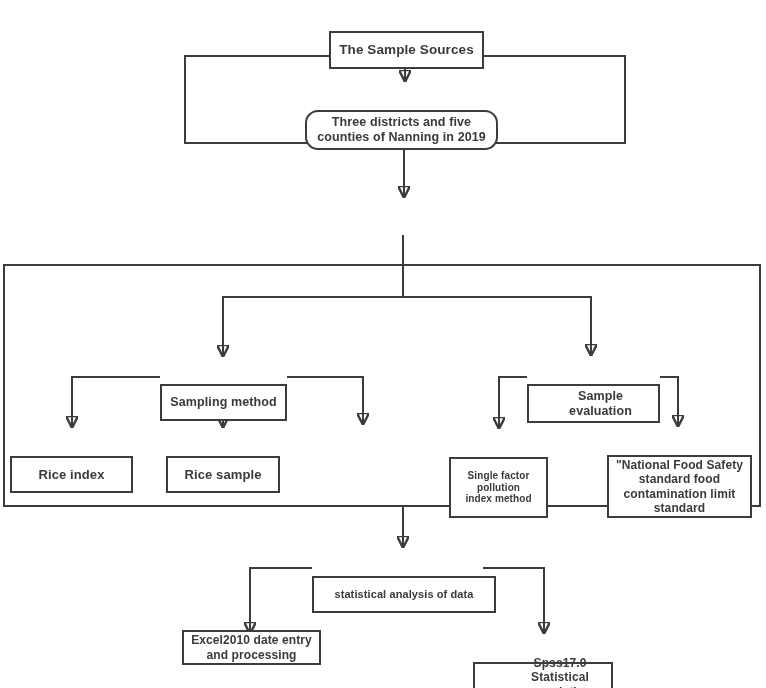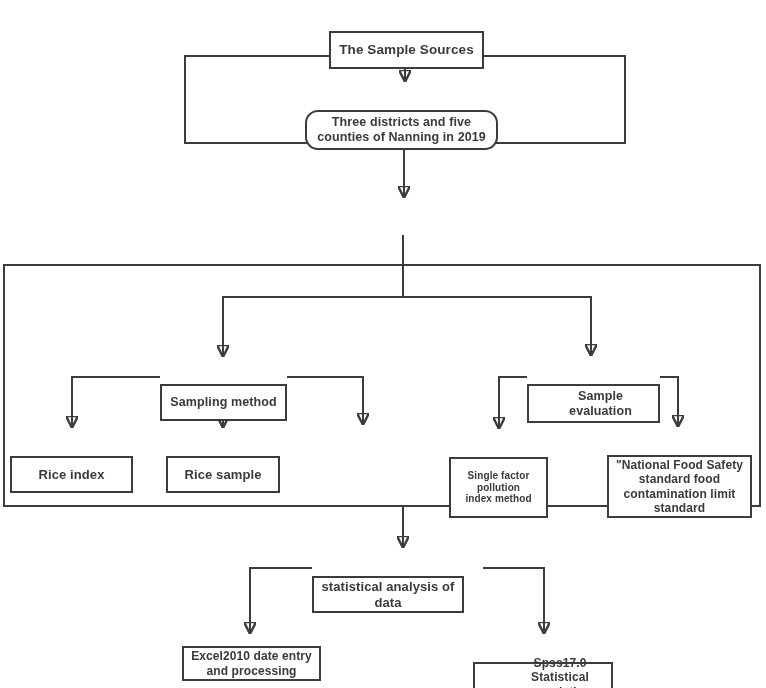--- a/index.html
+++ b/index.html
@@ -52,22 +52,22 @@
   #n-sample-sources       { left:329px; top:5px;   width:155px; height:38px; font-size:13.5px; }
   #n-districts            { left:305px; top:84px;  width:193px; height:40px; font-size:12.5px;border-radius:13px; }
   #n-test-method          { left:329px; top:200px; width:148px; height:35px; font-size:13px; }
   #n-sampling-method      { left:160px; top:358px; width:127px; height:37px; font-size:12.5px; }
   #n-rice-sample          { left:10px;  top:430px; width:123px; height:37px; font-size:13px; }
   #n-soil-sample          { left:166px; top:430px; width:114px; height:37px; font-size:13px; }
   #n-irrigation-water     { left:303px; top:427px; width:120px; height:42px; font-size:12.5px; }
   #n-sample-evaluation    { left:527px; top:358px; width:133px; height:39px; font-size:12.5px;padding-left:16px; }
   #n-single-factor        { left:449px; top:431px; width:99px;  height:61px; font-size:10px; }
   #n-national-standard    { left:607px; top:429px; width:145px; height:63px; font-size:12px; }
-  #n-statistical-analysis { left:312px; top:550px; width:152px; height:37px; font-size:13px; }
-  #n-excel                { left:182px; top:620px; width:139px; height:35px; font-size:12px; }
+  #n-statistical-analysis { left:312px; top:550px; width:184px; height:37px; font-size:11px; }
+  #n-excel                { left:182px; top:604px; width:139px; height:35px; font-size:12px; }
   #n-spss                 { left:473px; top:636px; width:140px; height:45px; font-size:12px;padding-left:36px; }
 
   #c-top { left:184px; top:55px;  width:442px; height:89px; }
   #c-mid { left:3px;   top:264px; width:758px; height:243px; }
 </style>
 </head>
 <body>
 
 <div class="canvas">
 

